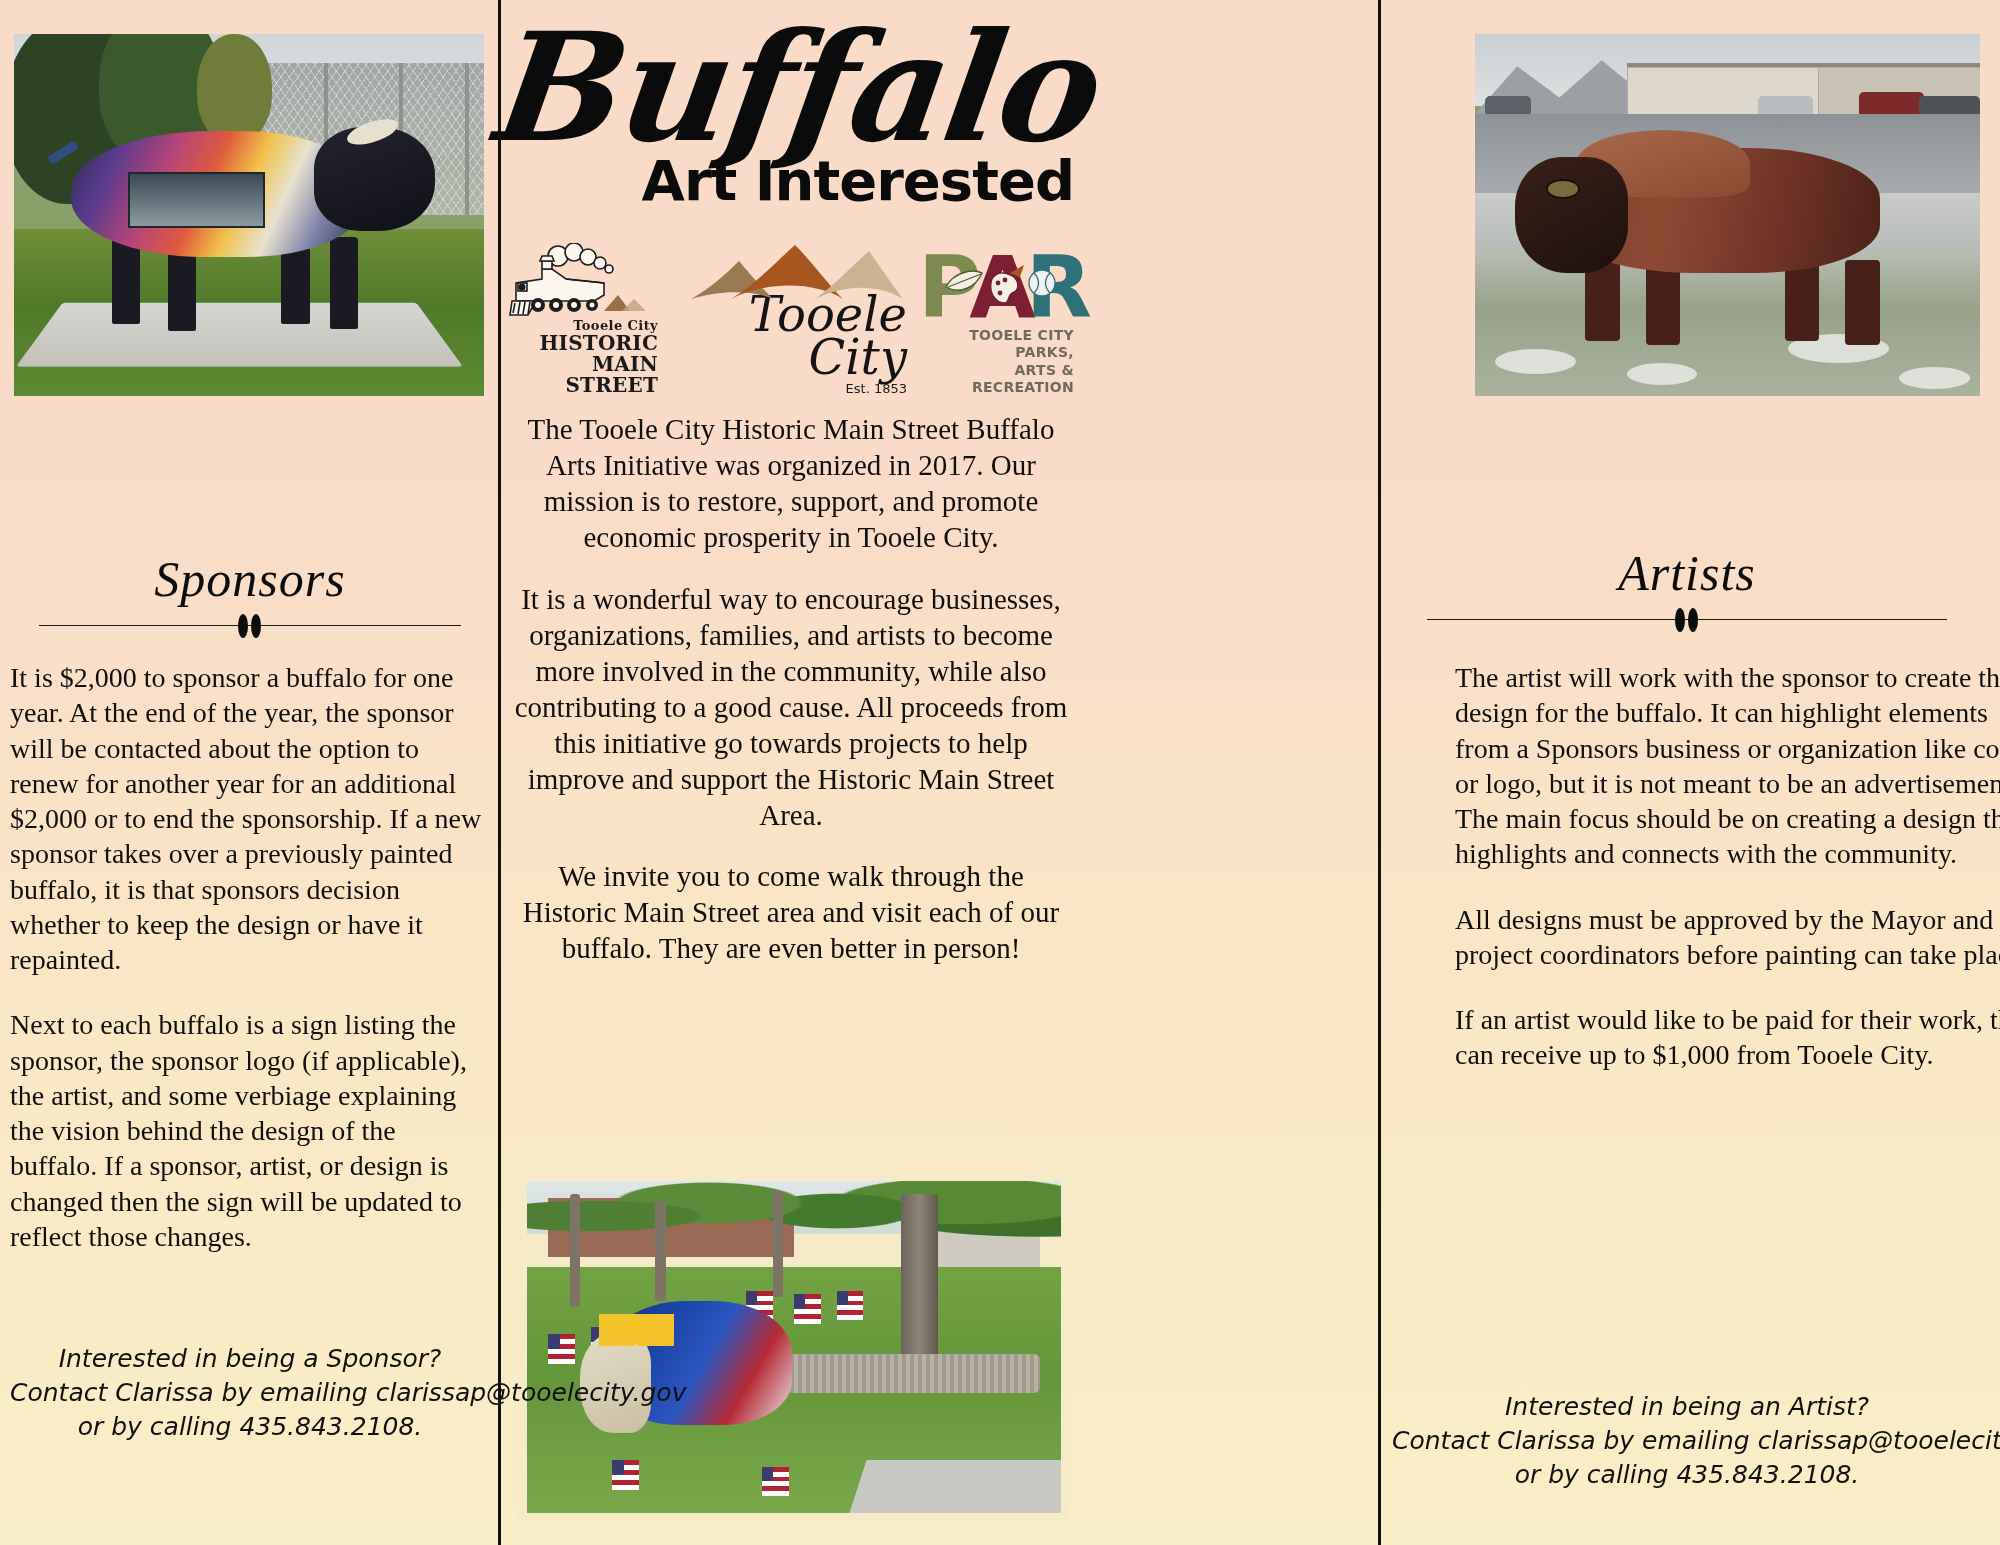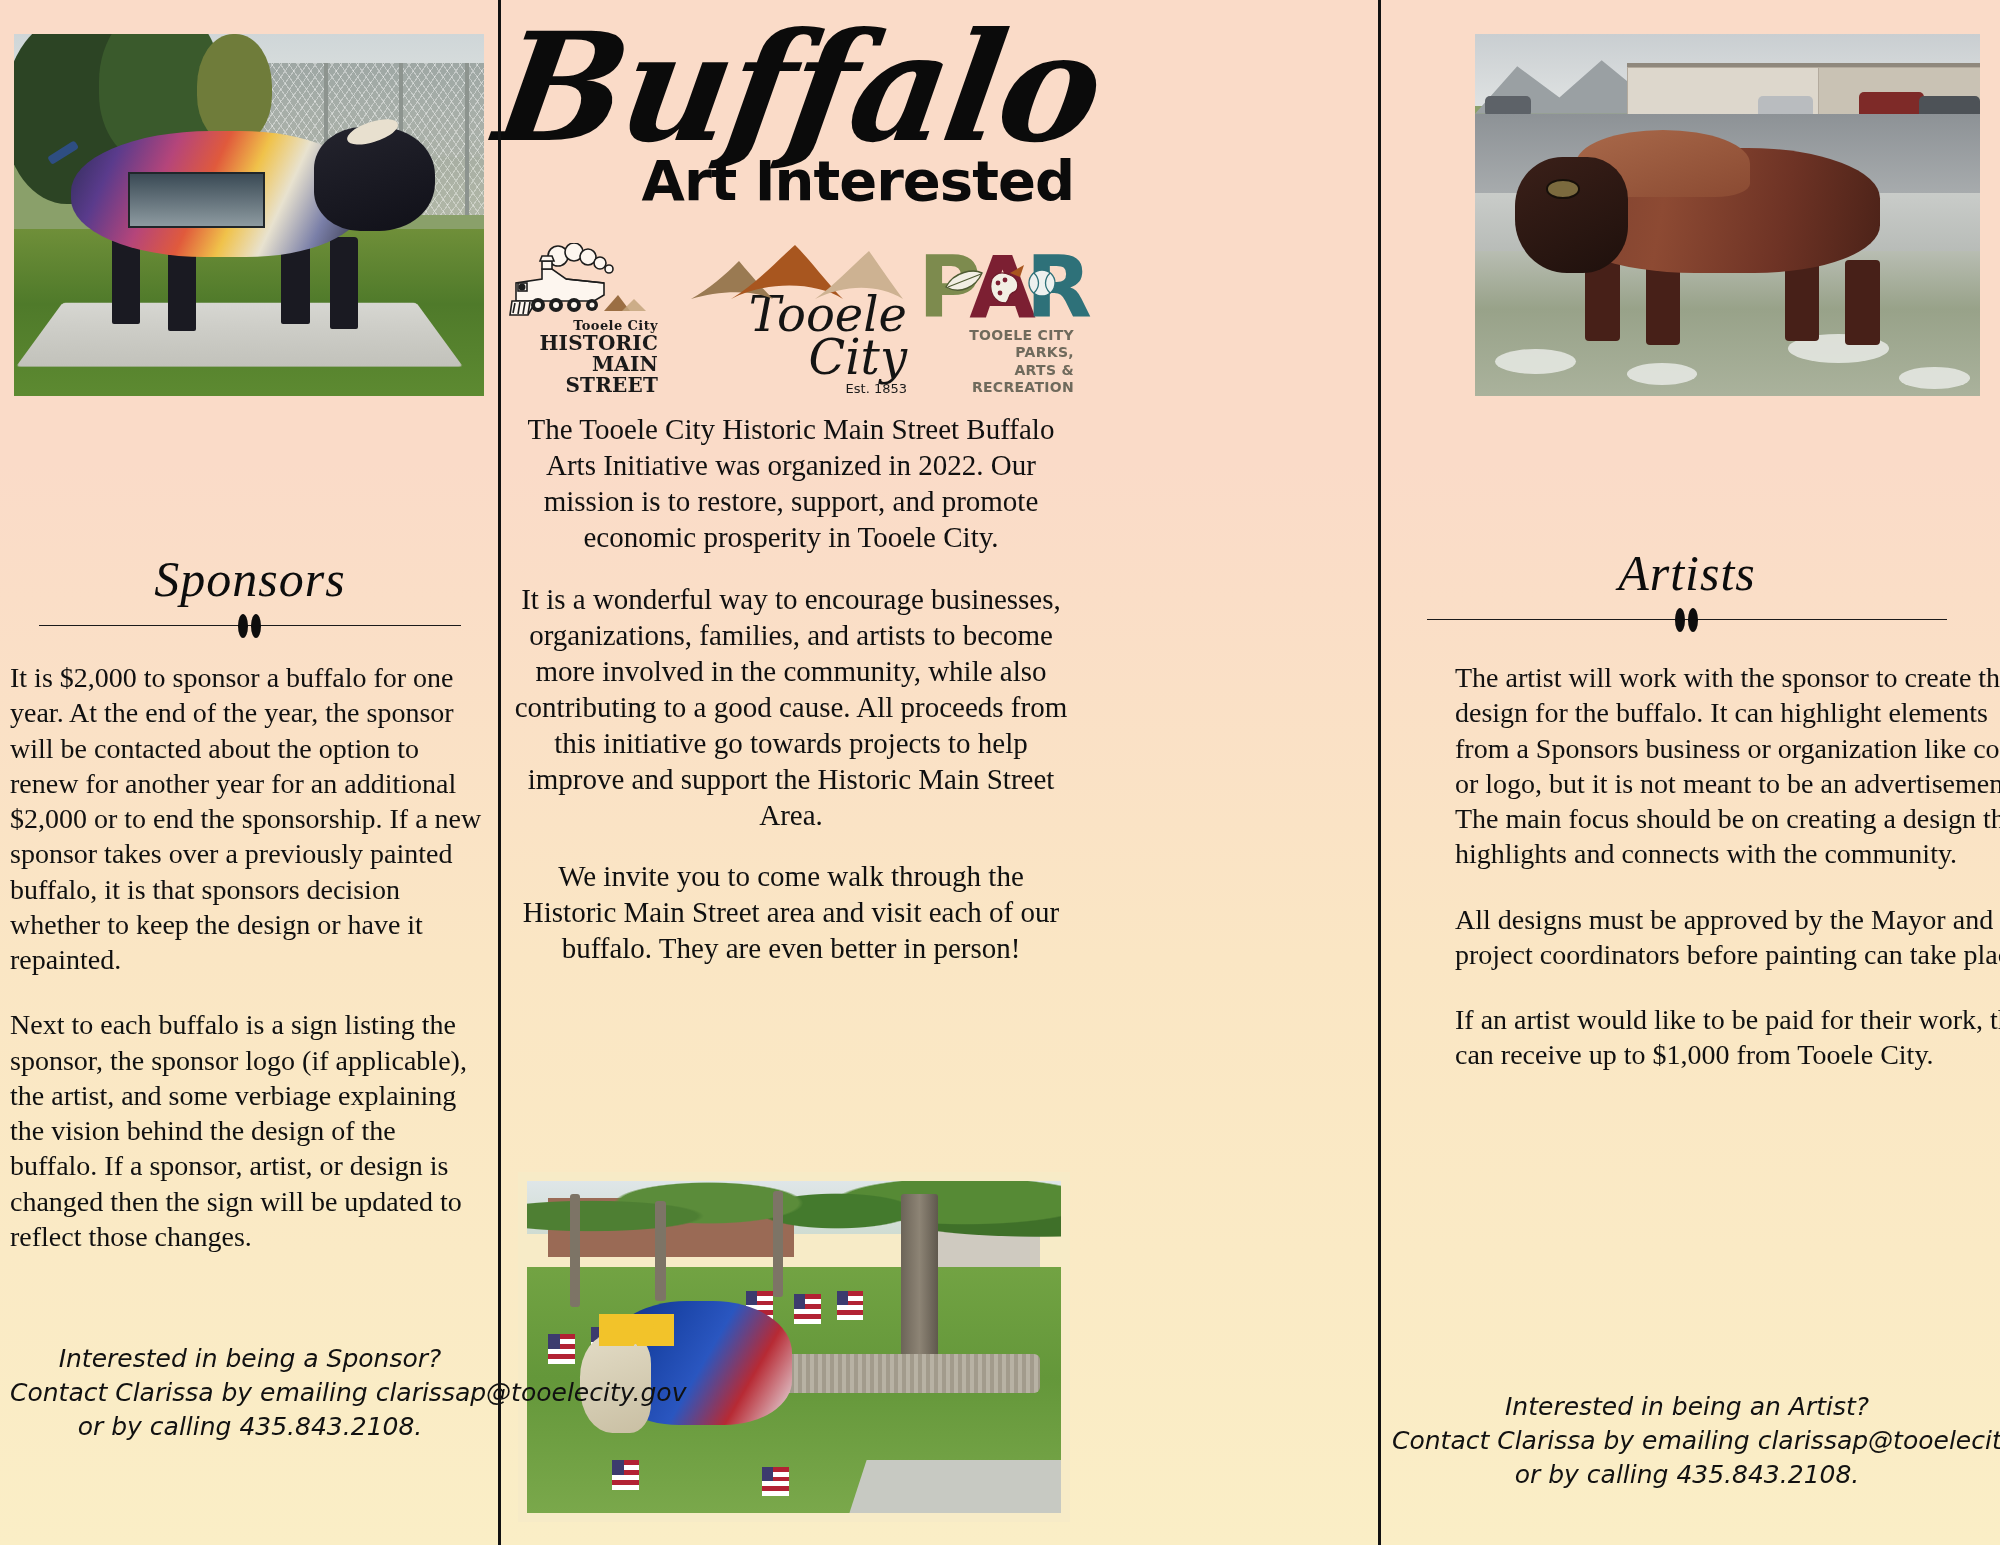--- a/index.html
+++ b/index.html
@@ -487,21 +487,21 @@
             <path d="M114 16 C108 22, 108 30, 114 36" stroke="#2e7179" stroke-width="1.3" fill="none"></path>
           </g>
         </svg>
       </div>
       <div class="par-sub">TOOELE CITY PARKS,</div>
       <div class="par-sub">ARTS &amp; RECREATION</div>
     </div>
   </div>
 
   <div class="center-body">
-    <p>The Tooele City Historic Main Street Buffalo Arts Initiative was organized in 2022. Our mission is to restore, support, and promote economic prosperity in Tooele City.</p>
+    <p>The Tooele City Historic Main Street Buffalo Arts Initiative was organized in 2017. Our mission is to restore, support, and promote economic prosperity in Tooele City.</p>
     <p>It is a wonderful way to encourage businesses, organizations, families, and artists to become more involved in the community, while also contributing to a good cause. All proceeds from this initiative go towards projects to help improve and support the Historic Main Street Area.</p>
     <p>We invite you to come walk through the Historic Main Street area and visit each of our buffalo. They are even better in person!</p>
   </div>
 
   <div class="photo photo-center-bottom">
     <div class="photo-inner">
       <div class="pc-sky"></div>
       <div class="pc-bldg"></div>
       <div class="pc-bldg2"></div>
       <div class="pc-canopy"></div>

